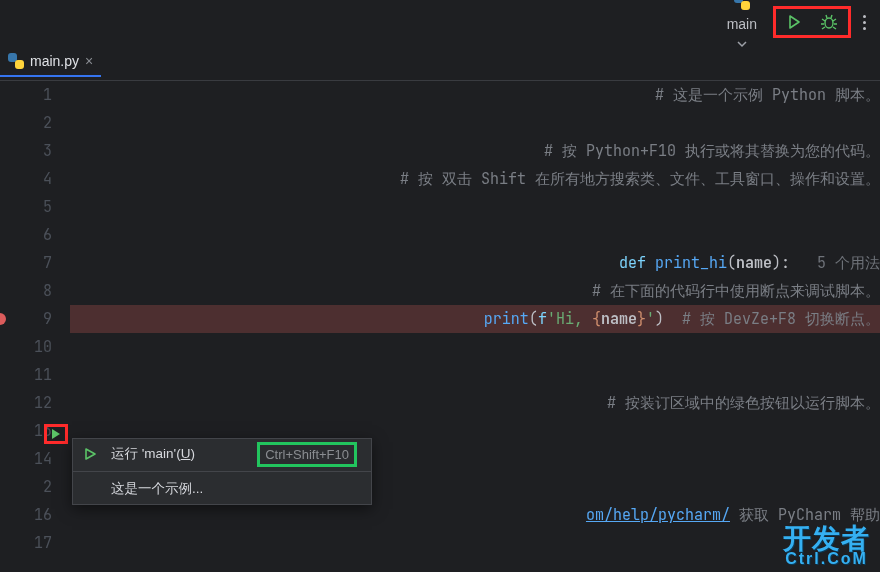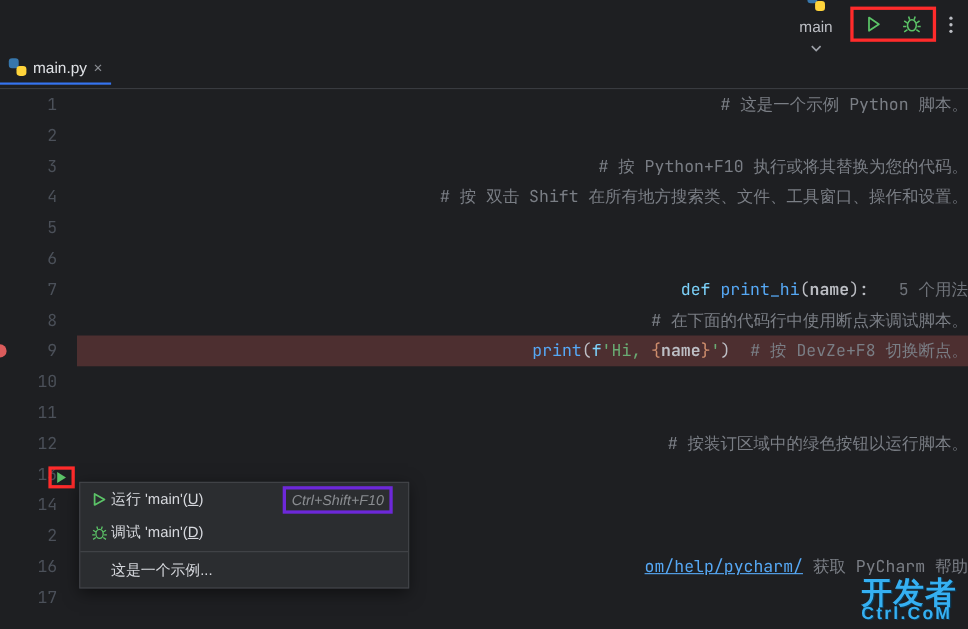--- a/index.html
+++ b/index.html
@@ -127,52 +127,52 @@
     background: #2b2d30;
     border: 1px solid #43454a;
     box-shadow: 0 4px 14px rgba(0,0,0,0.5);
     z-index: 10;
   }
   .menu-item {
     display: flex;
     align-items: center;
     height: 30px;
     padding: 0 14px 0 10px;
+    gap: 10px;
     font-family: "Segoe UI", "Microsoft YaHei", sans-serif;
     font-size: 13.5px;
     color: #d6d8dd;
     cursor: pointer;
   }
   .menu-item .mi-icon { width: 18px; display: flex; align-items: center; }
   .menu-item .mi-label { flex: 0 0 auto; }
   .menu-item .mi-label u { text-decoration: underline; }
   .menu-item .mi-shortcut {
     margin-left: auto;
     color: #8a8d91;
     font-size: 13px;
   }
   .shortcut-box {
-    border: 3px solid #6d28d9;
+    border: 3px solid #22c55e;
     padding: 2px 5px;
-    font-style: italic;
   }
   .menu-sep { height: 1px; background: #43454a; margin: 2px 0; }
 
   .watermark {
     position: absolute;
     right: 10px;
     bottom: 6px;
     font-family: Arial, sans-serif;
     font-size: 26px;
     font-weight: 700;
     color: #35b0f2;
     letter-spacing: 1px;
     z-index: 20;
     line-height: 0.9;
-    text-align: left;
+    text-align: center;
     text-shadow: 1px 1px 0 #0a3a57;
   }
   .watermark .wm-top { font-size: 28px; }
   .watermark .wm-bot { font-size: 16px; letter-spacing: 2px; }
 
   
   .py-icon { position: relative; width: 16px; height: 16px; }
   .py-icon::before, .py-icon::after {
     content: ""; position: absolute; width: 9px; height: 9px; border-radius: 3px;
   }
@@ -274,29 +274,20 @@
 <div class="context-menu">
   <div class="menu-item">
     <span class="mi-icon">
       <svg width="14" height="14" viewBox="0 0 14 14">
           <path d="M3 2l9 5-9 5z" fill="none" stroke="#5bc367" stroke-width="1.6" stroke-linejoin="round"></path>
         </svg>
     </span>
     <span class="mi-label"><span>运行 'main'(</span><u>U</u><span>)</span></span>
     <span class="mi-shortcut"><span class="shortcut-box">Ctrl+Shift+F10</span></span>
   </div>
-  <div class="menu-item">
-    <span class="mi-icon">
-      <svg width="15" height="15" viewBox="0 0 18 18">
-          <ellipse cx="9" cy="10" rx="4" ry="5" fill="none" stroke="#5bc367" stroke-width="1.4"></ellipse>
-          <path d="M5 8l-3-2M13 8l3-2M4 11H1M14 11h3M5 14l-3 2M13 14l3 2M7 5l-1-3M11 5l1-3" stroke="#5bc367" stroke-width="1.4"></path>
-        </svg>
-    </span>
-    <span class="mi-label"><span>调试 'main'(</span><u>D</u><span>)</span></span>
-  </div>
   <div class="menu-sep"></div>
   <div class="menu-item">
     <span class="mi-icon"></span>
     <span class="mi-label">这是一个示例...</span>
   </div>
 </div>
 
 <div class="watermark">
   <div class="wm-top">开发者</div>
   <div class="wm-bot">Ctrl.CoM</div>

